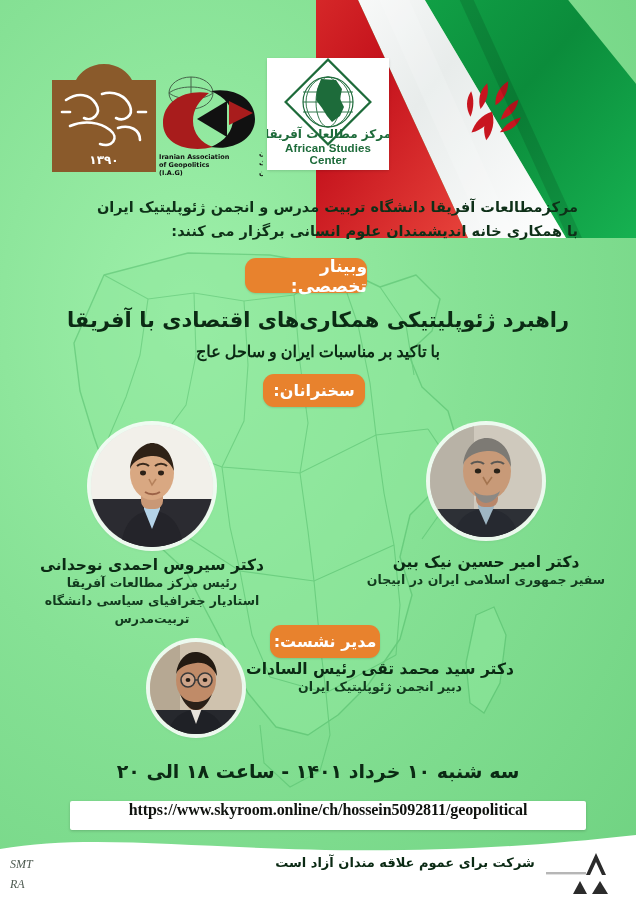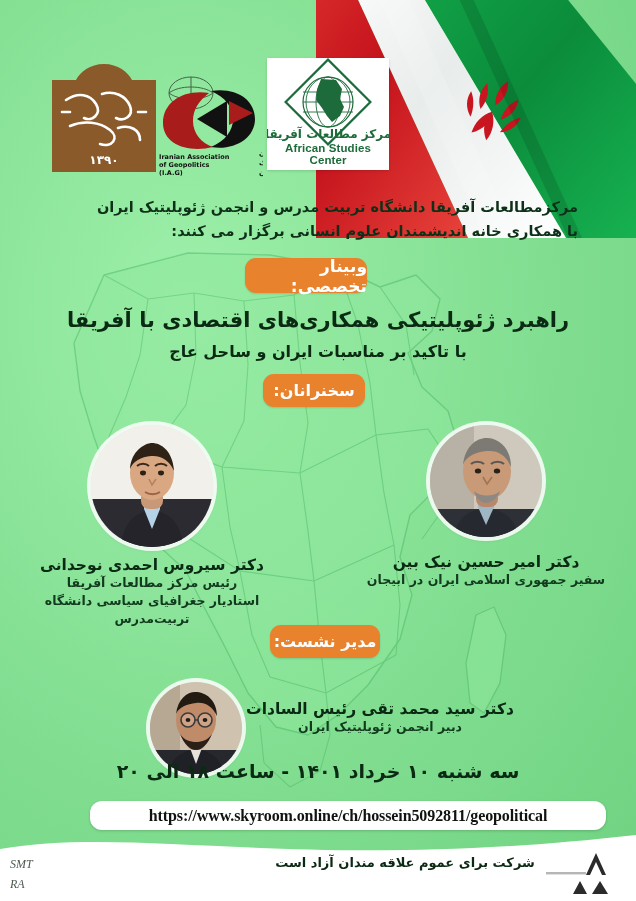--- a/index.html
+++ b/index.html
@@ -48,47 +48,47 @@
     justify-content:center;direction:rtl;letter-spacing:.2px;
     box-shadow:0 1px 2px rgba(0,0,0,.12);}
   .badge-webinar{left:245px;top:258px;width:122px;height:35px;font-size:17px;}
   .badge-speakers{left:263px;top:374px;width:102px;height:33px;font-size:16px;}
   .badge-moderator{left:270px;top:625px;width:110px;height:33px;font-size:16px;}
 
   
   .title-main{position:absolute;left:18px;top:308px;width:600px;
     font-size:21px;font-weight:bold;color:#0b2a14;direction:rtl;text-align:center;}
   .title-sub{position:absolute;left:18px;top:342px;width:600px;
-    font-size:16px;font-weight:bold;color:#0b2a14;direction:rtl;text-align:center;}
+    font-size:16px;font-weight:bold;color:#0b2a14;direction:rtl;text-align:center;font-family:Liberation Serif, serif;}
 
   
   .person{position:absolute;}
   .photo{border-radius:50%;overflow:hidden;background:#dfe8e4;
     box-shadow:0 0 0 4px rgba(255,255,255,.85), 0 2px 5px rgba(0,0,0,.18);}
   .photo svg{width:100%;height:100%;display:block;}
   .pname{font-size:15.5px;font-weight:bold;color:#0b2a14;direction:rtl;text-align:center;white-space:nowrap;}
   .prole{font-size:12.5px;font-weight:bold;color:#123a1e;direction:rtl;text-align:center;line-height:1.45;}
 
   .sp-left{left:18px;top:425px;width:268px;}
   .sp-left .photo{width:122px;height:122px;margin:0 auto;}
   .sp-left .pname{margin-top:9px;}
   .sp-right{left:352px;top:425px;width:268px;}
   .sp-right .photo{width:112px;height:112px;margin:0 auto;}
   .sp-right .pname{margin-top:16px;}
 
-  .moderator{left:120px;top:680px;width:400px;height:100px;}
+  .moderator{left:120px;top:640px;width:400px;height:100px;}
   .moderator .photo{position:absolute;left:30px;top:2px;width:92px;height:92px;}
   .mod-text{position:absolute;left:120px;top:20px;width:280px;}
 
   
   .datetime{position:absolute;left:18px;top:760px;width:600px;
     font-size:19px;font-weight:bold;color:#0b2a14;direction:rtl;text-align:center;}
   .urlbar{position:absolute;left:70px;top:801px;width:516px;height:29px;
-    background:#ffffff;border-radius:12px;display:flex;align-items:center;
-    justify-content:center;box-shadow:0 1px 3px rgba(0,0,0,.18);margin-left:20px;}
+    background:#ffffff;border-radius:2px;display:flex;align-items:flex-start;
+    justify-content:center;box-shadow:0 1px 3px rgba(0,0,0,.18);}
   .urlbar span{font-family:"Liberation Serif","DejaVu Serif",serif;
     font-weight:bold;font-size:16px;color:#10130f;letter-spacing:-.1px;}
 
   
   .footer-note{position:absolute;left:240px;top:855px;width:330px;
     font-size:13px;font-weight:bold;color:#0b2a14;direction:rtl;text-align:center;}
   .watermark{position:absolute;left:10px;top:855px;width:70px;
     font-family:"Liberation Serif","DejaVu Serif",serif;font-style:italic;
     font-size:12px;color:#4d5a50;line-height:1.65;text-align:left;}
   .footer-logo{position:absolute;right:8px;bottom:6px;width:88px;height:46px;}

